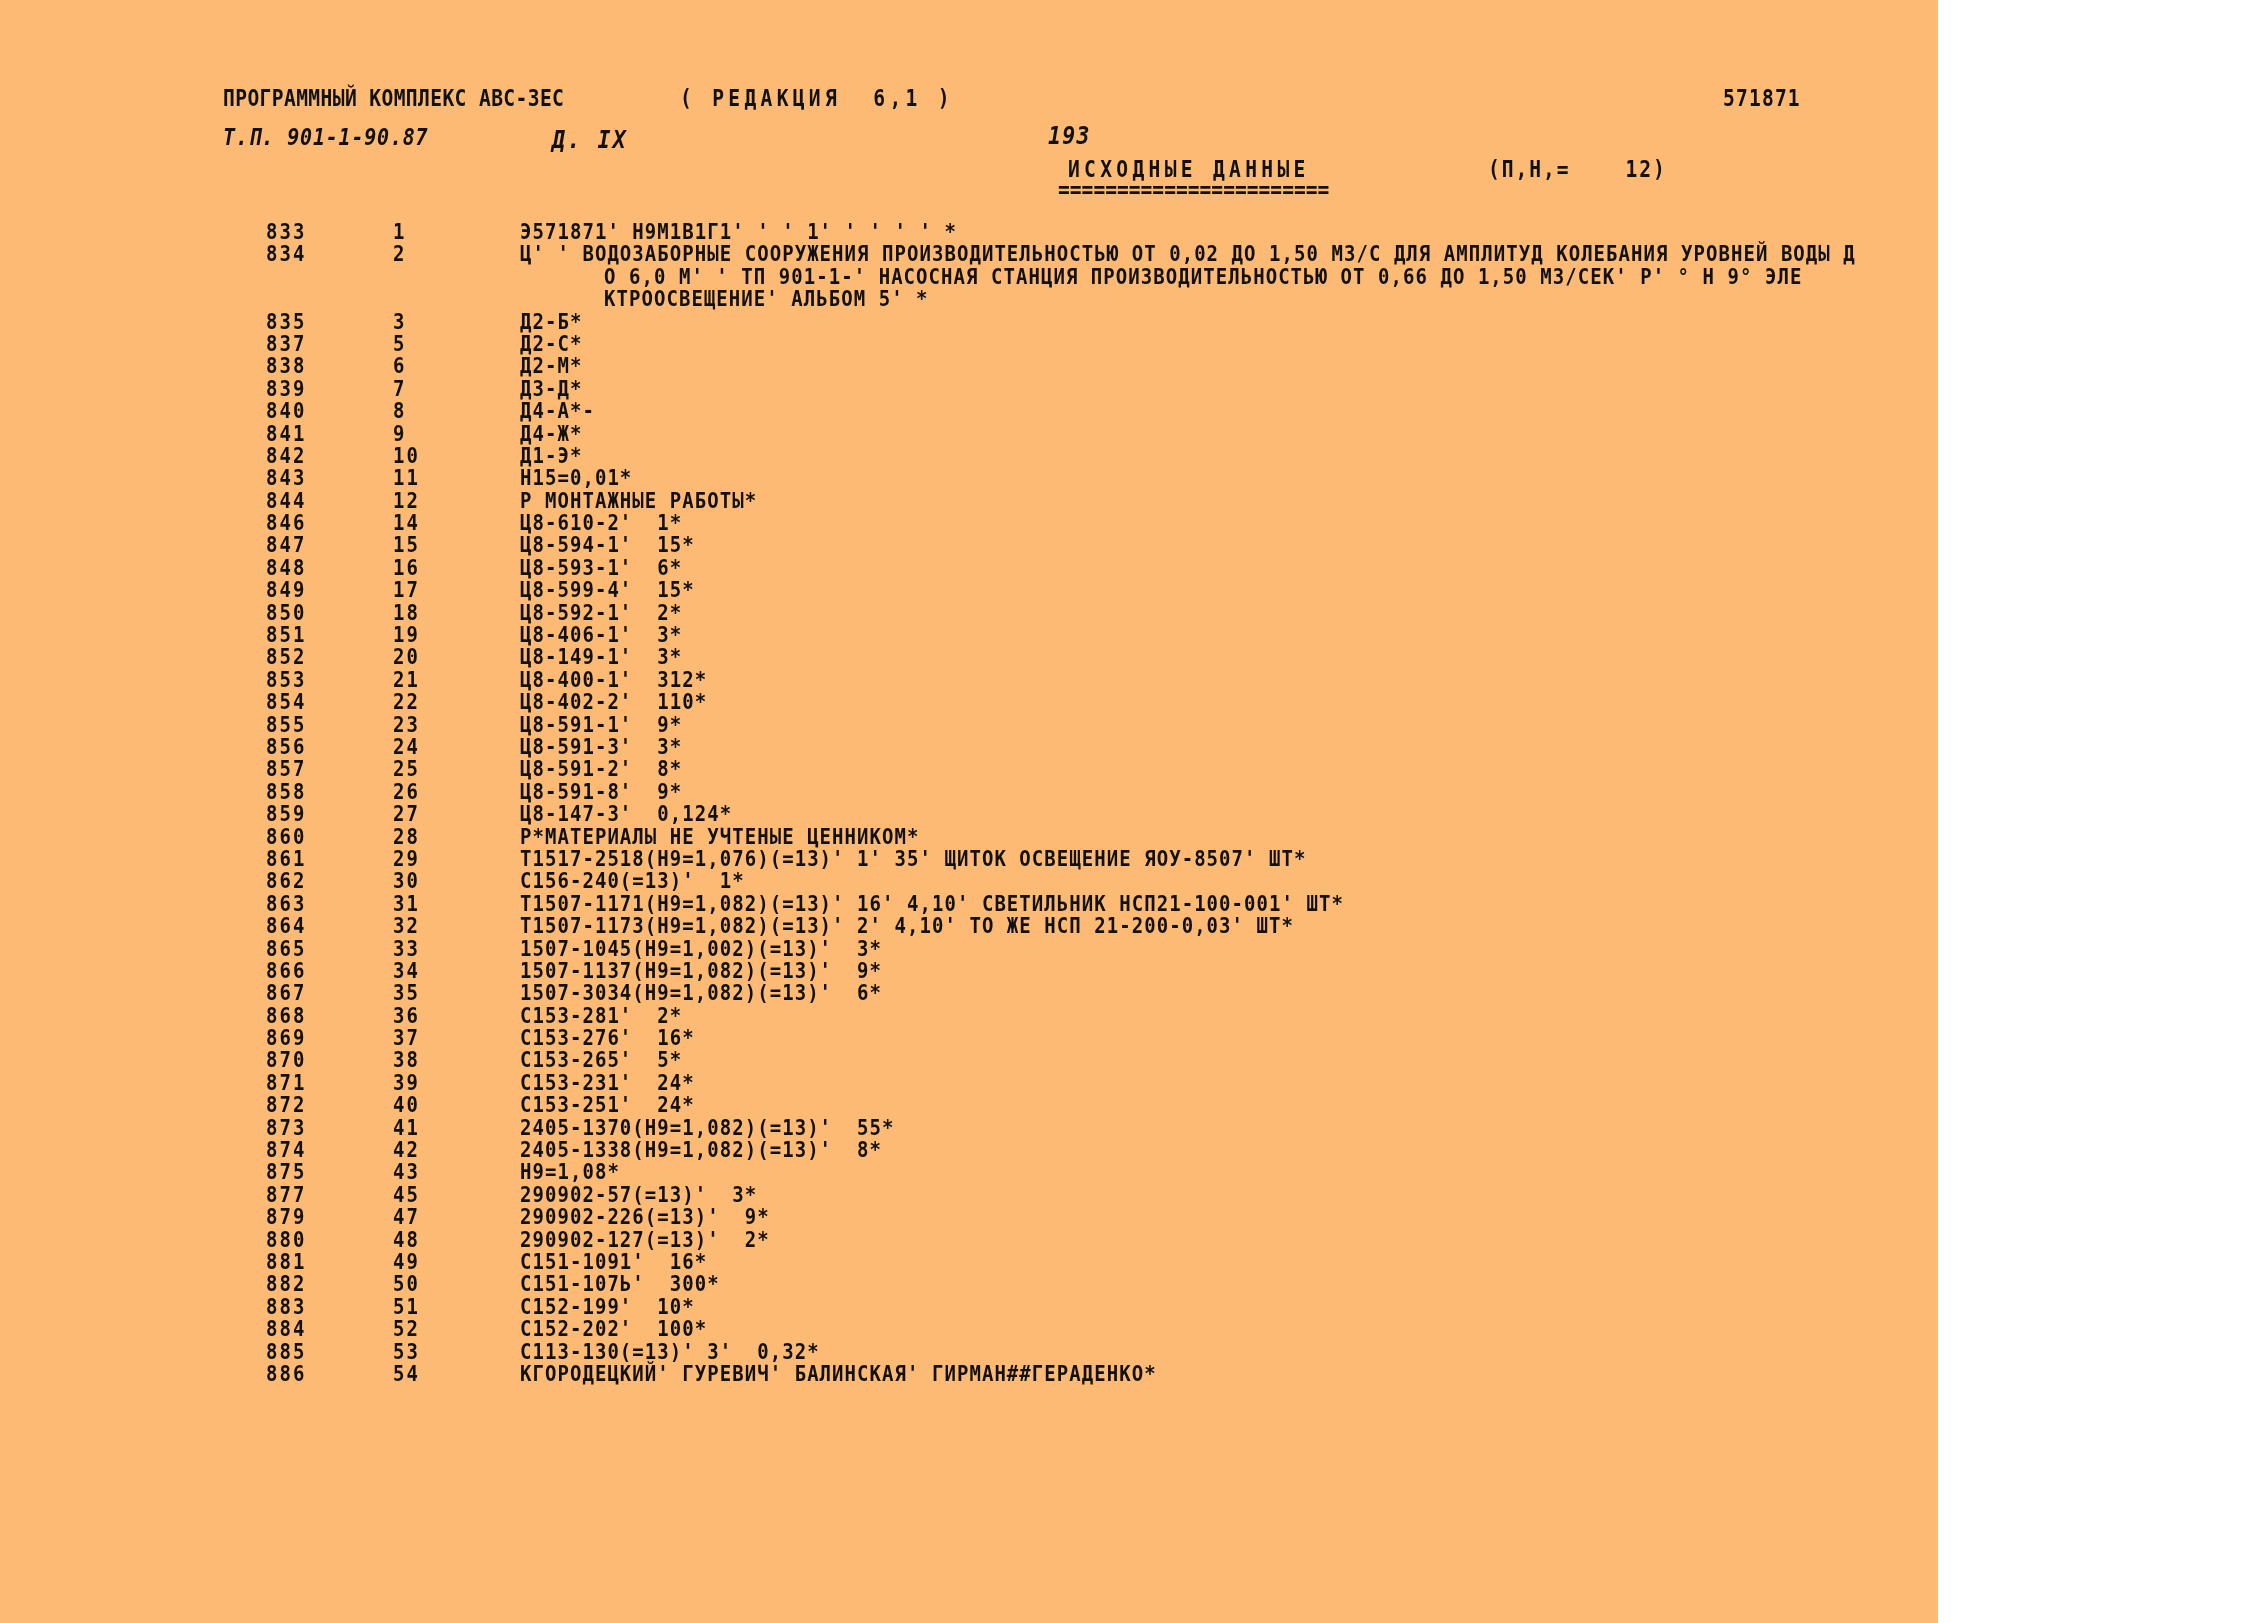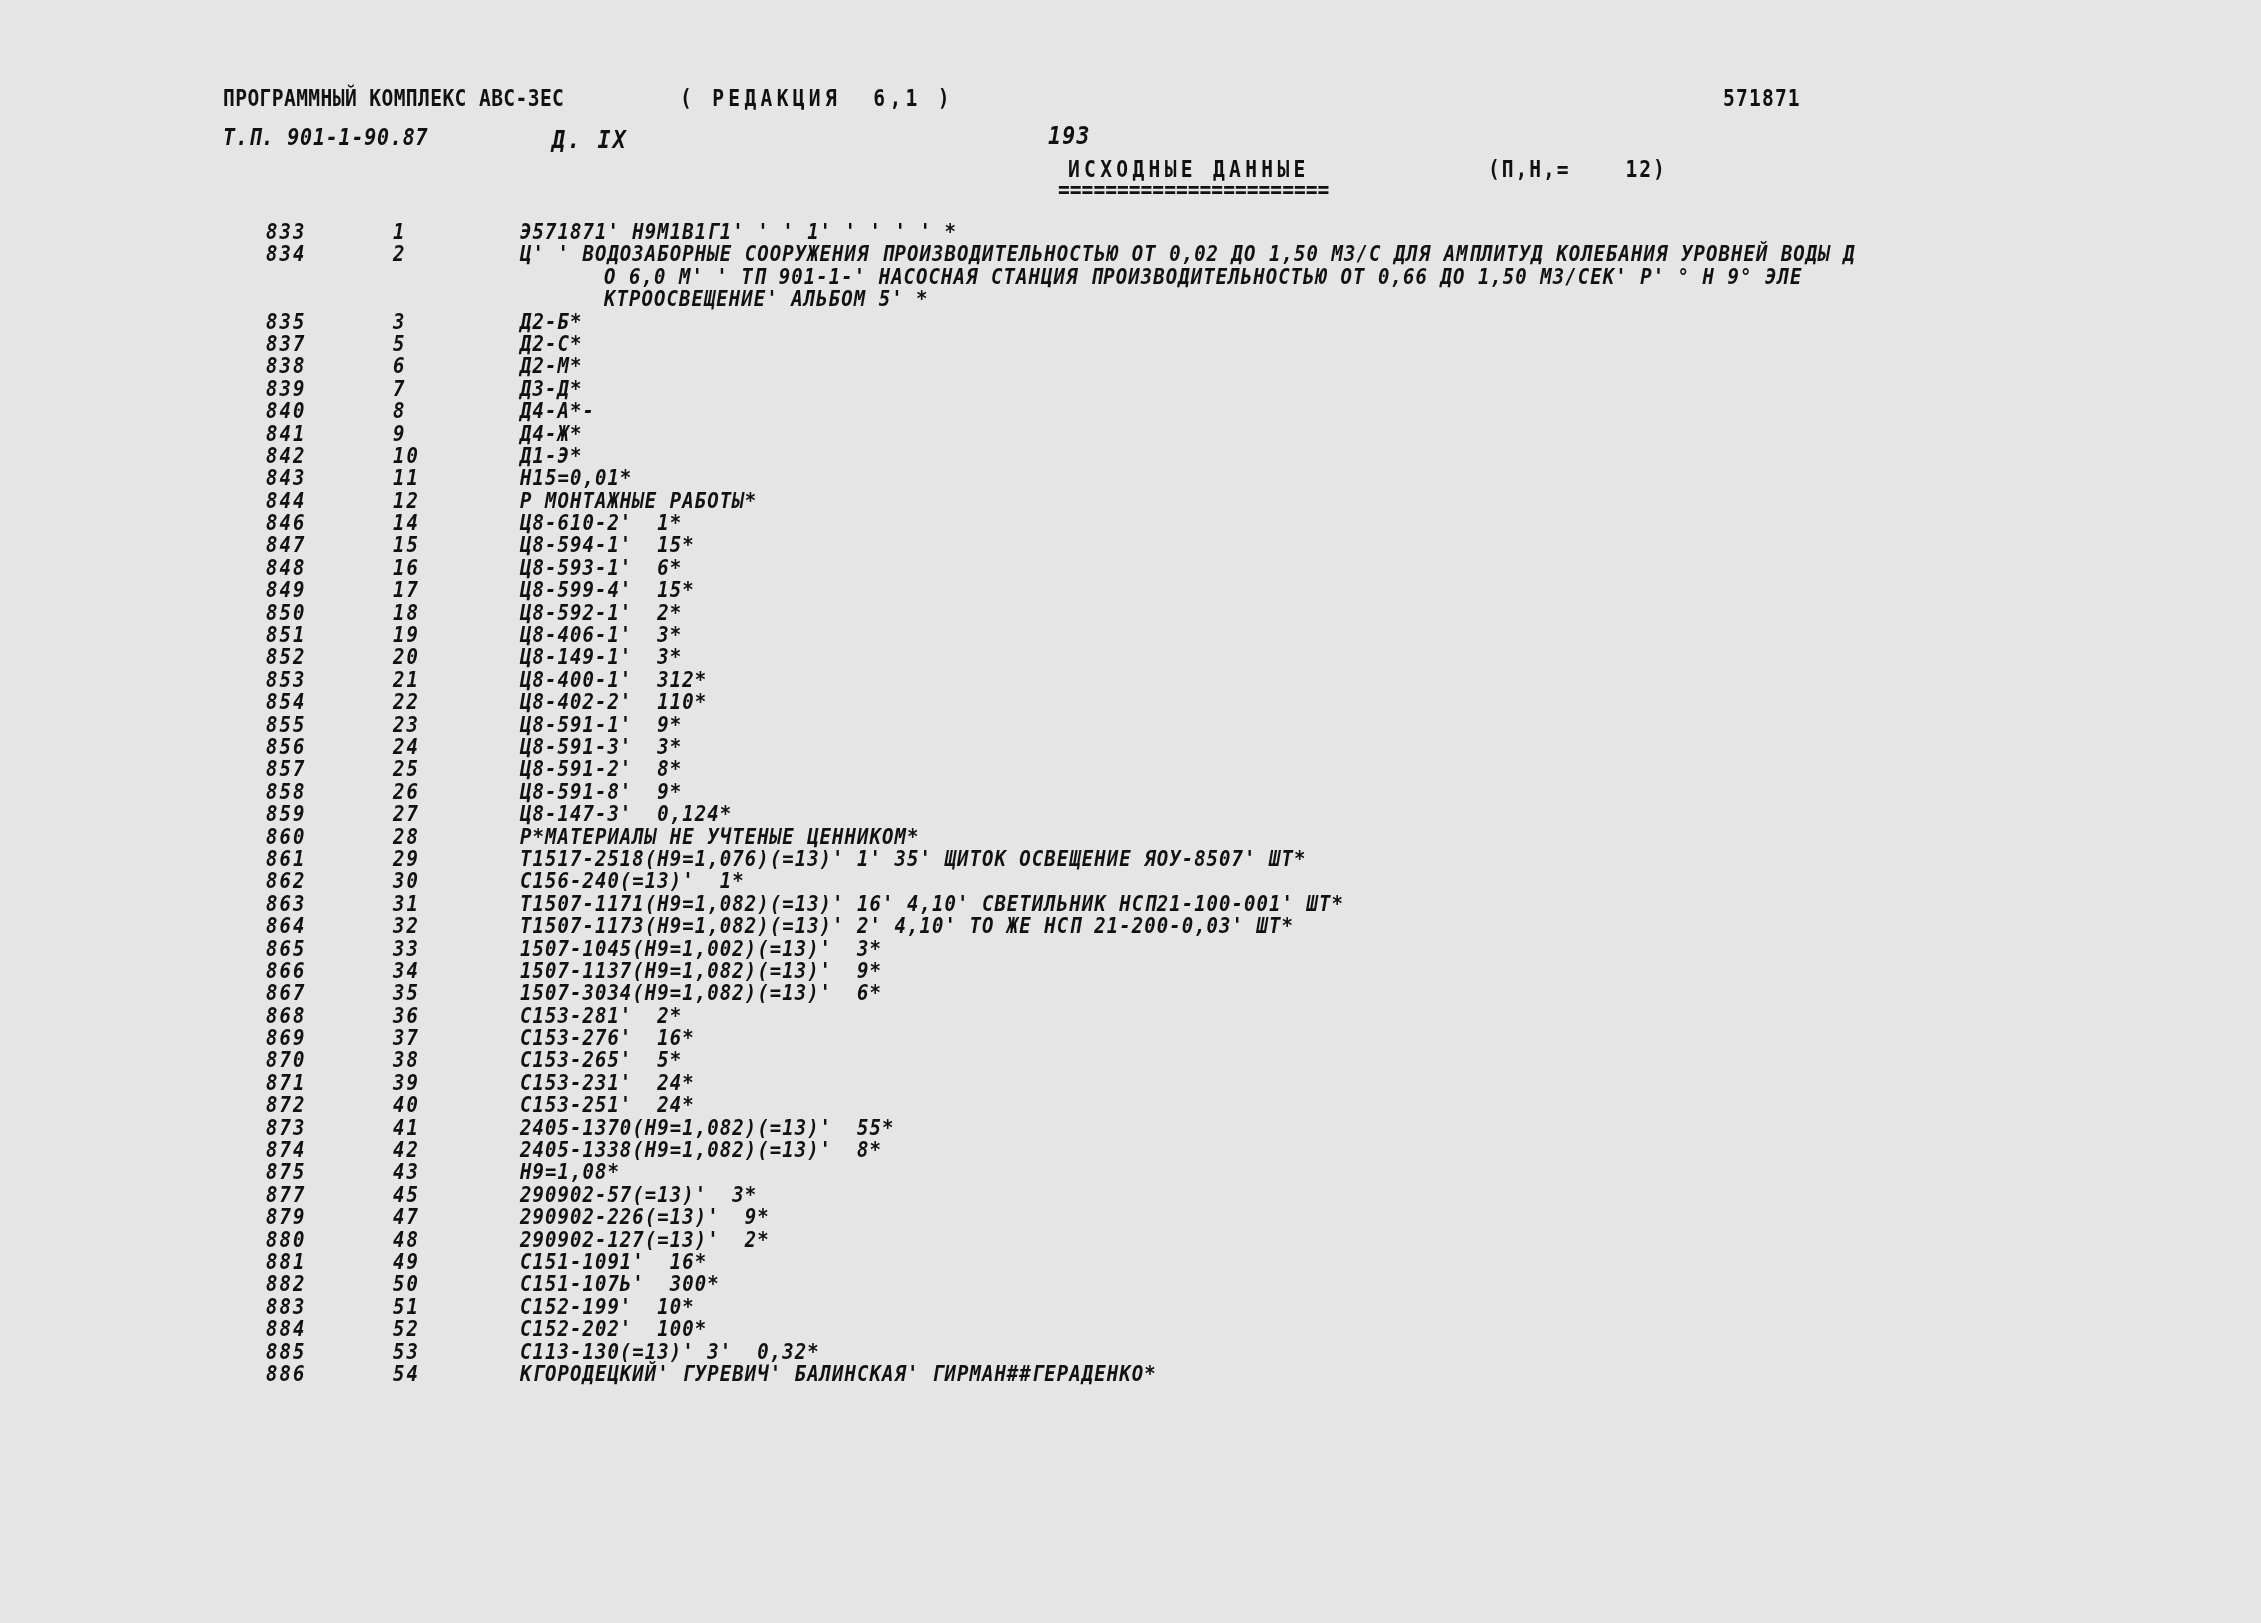--- a/index.html
+++ b/index.html
@@ -6,23 +6,23 @@
     margin: 0;
     padding: 0;
     background: #ffffff;
   }
   body {
     font-family: "DejaVu Sans Mono", "Liberation Mono", monospace;
     color: #000000;
   }
   .page {
     position: relative;
-    width: 2261px;
+    width: 1938px;
     height: 1624px;
-    background: #e5e5e5;
+    background: #fdba74;
     overflow: hidden;
   }
   
   .mono {
     font-family: "DejaVu Sans Mono", "Liberation Mono", monospace;
     font-weight: bold;
     letter-spacing: 0.02em;
     white-space: pre;
     color: #111111;
   }
@@ -44,21 +44,20 @@
   #title-main    { left: 1068px; top: 158px; letter-spacing: 0.22em; }
   #title-rule    { left: 1058px; top: 178px; letter-spacing: 0.0em; font-size: 19.6px;}
   #title-count   { left: 1488px; top: 158px; letter-spacing: 0.10em; }
 
   
   .listing {
     position: absolute;
     left: 0;
     top: 220px;
     width: 2261px;
-    font-style: italic;
   }
   .row {
     position: relative;
     height: 22.4px;
   }
   .row .col-a,
   .row .col-b,
   .row .col-c {
     position: absolute;
     top: 0;

